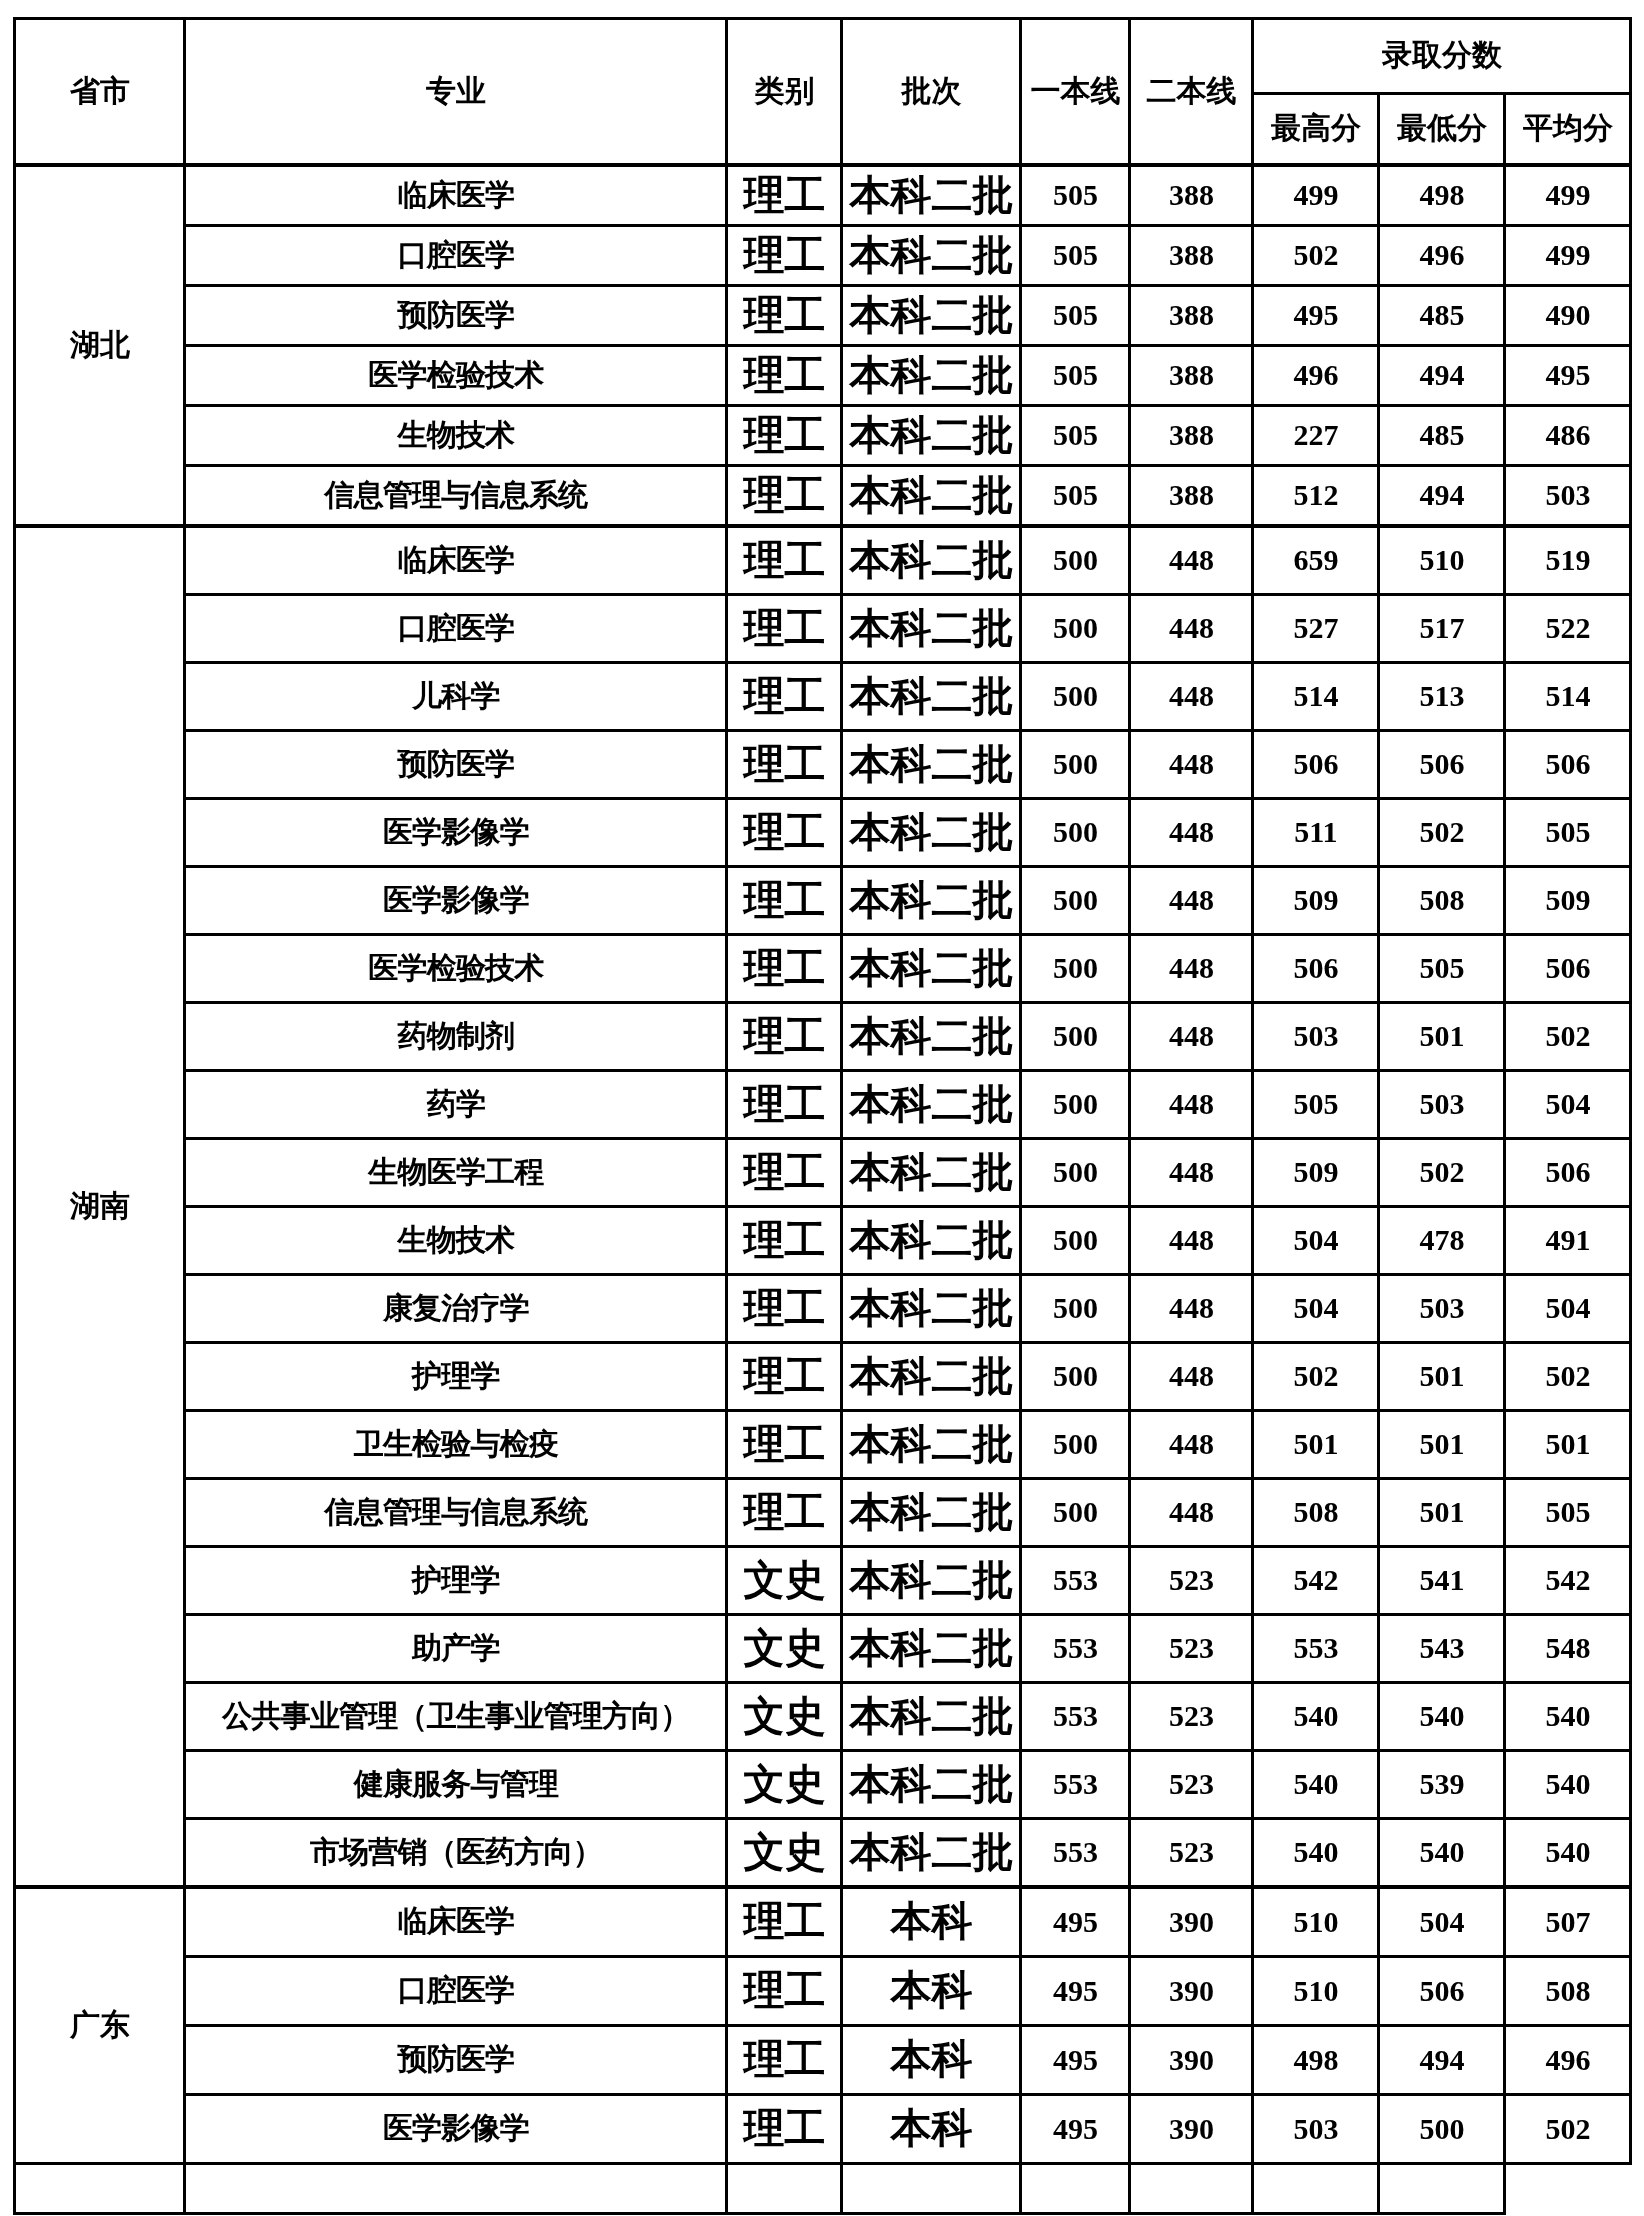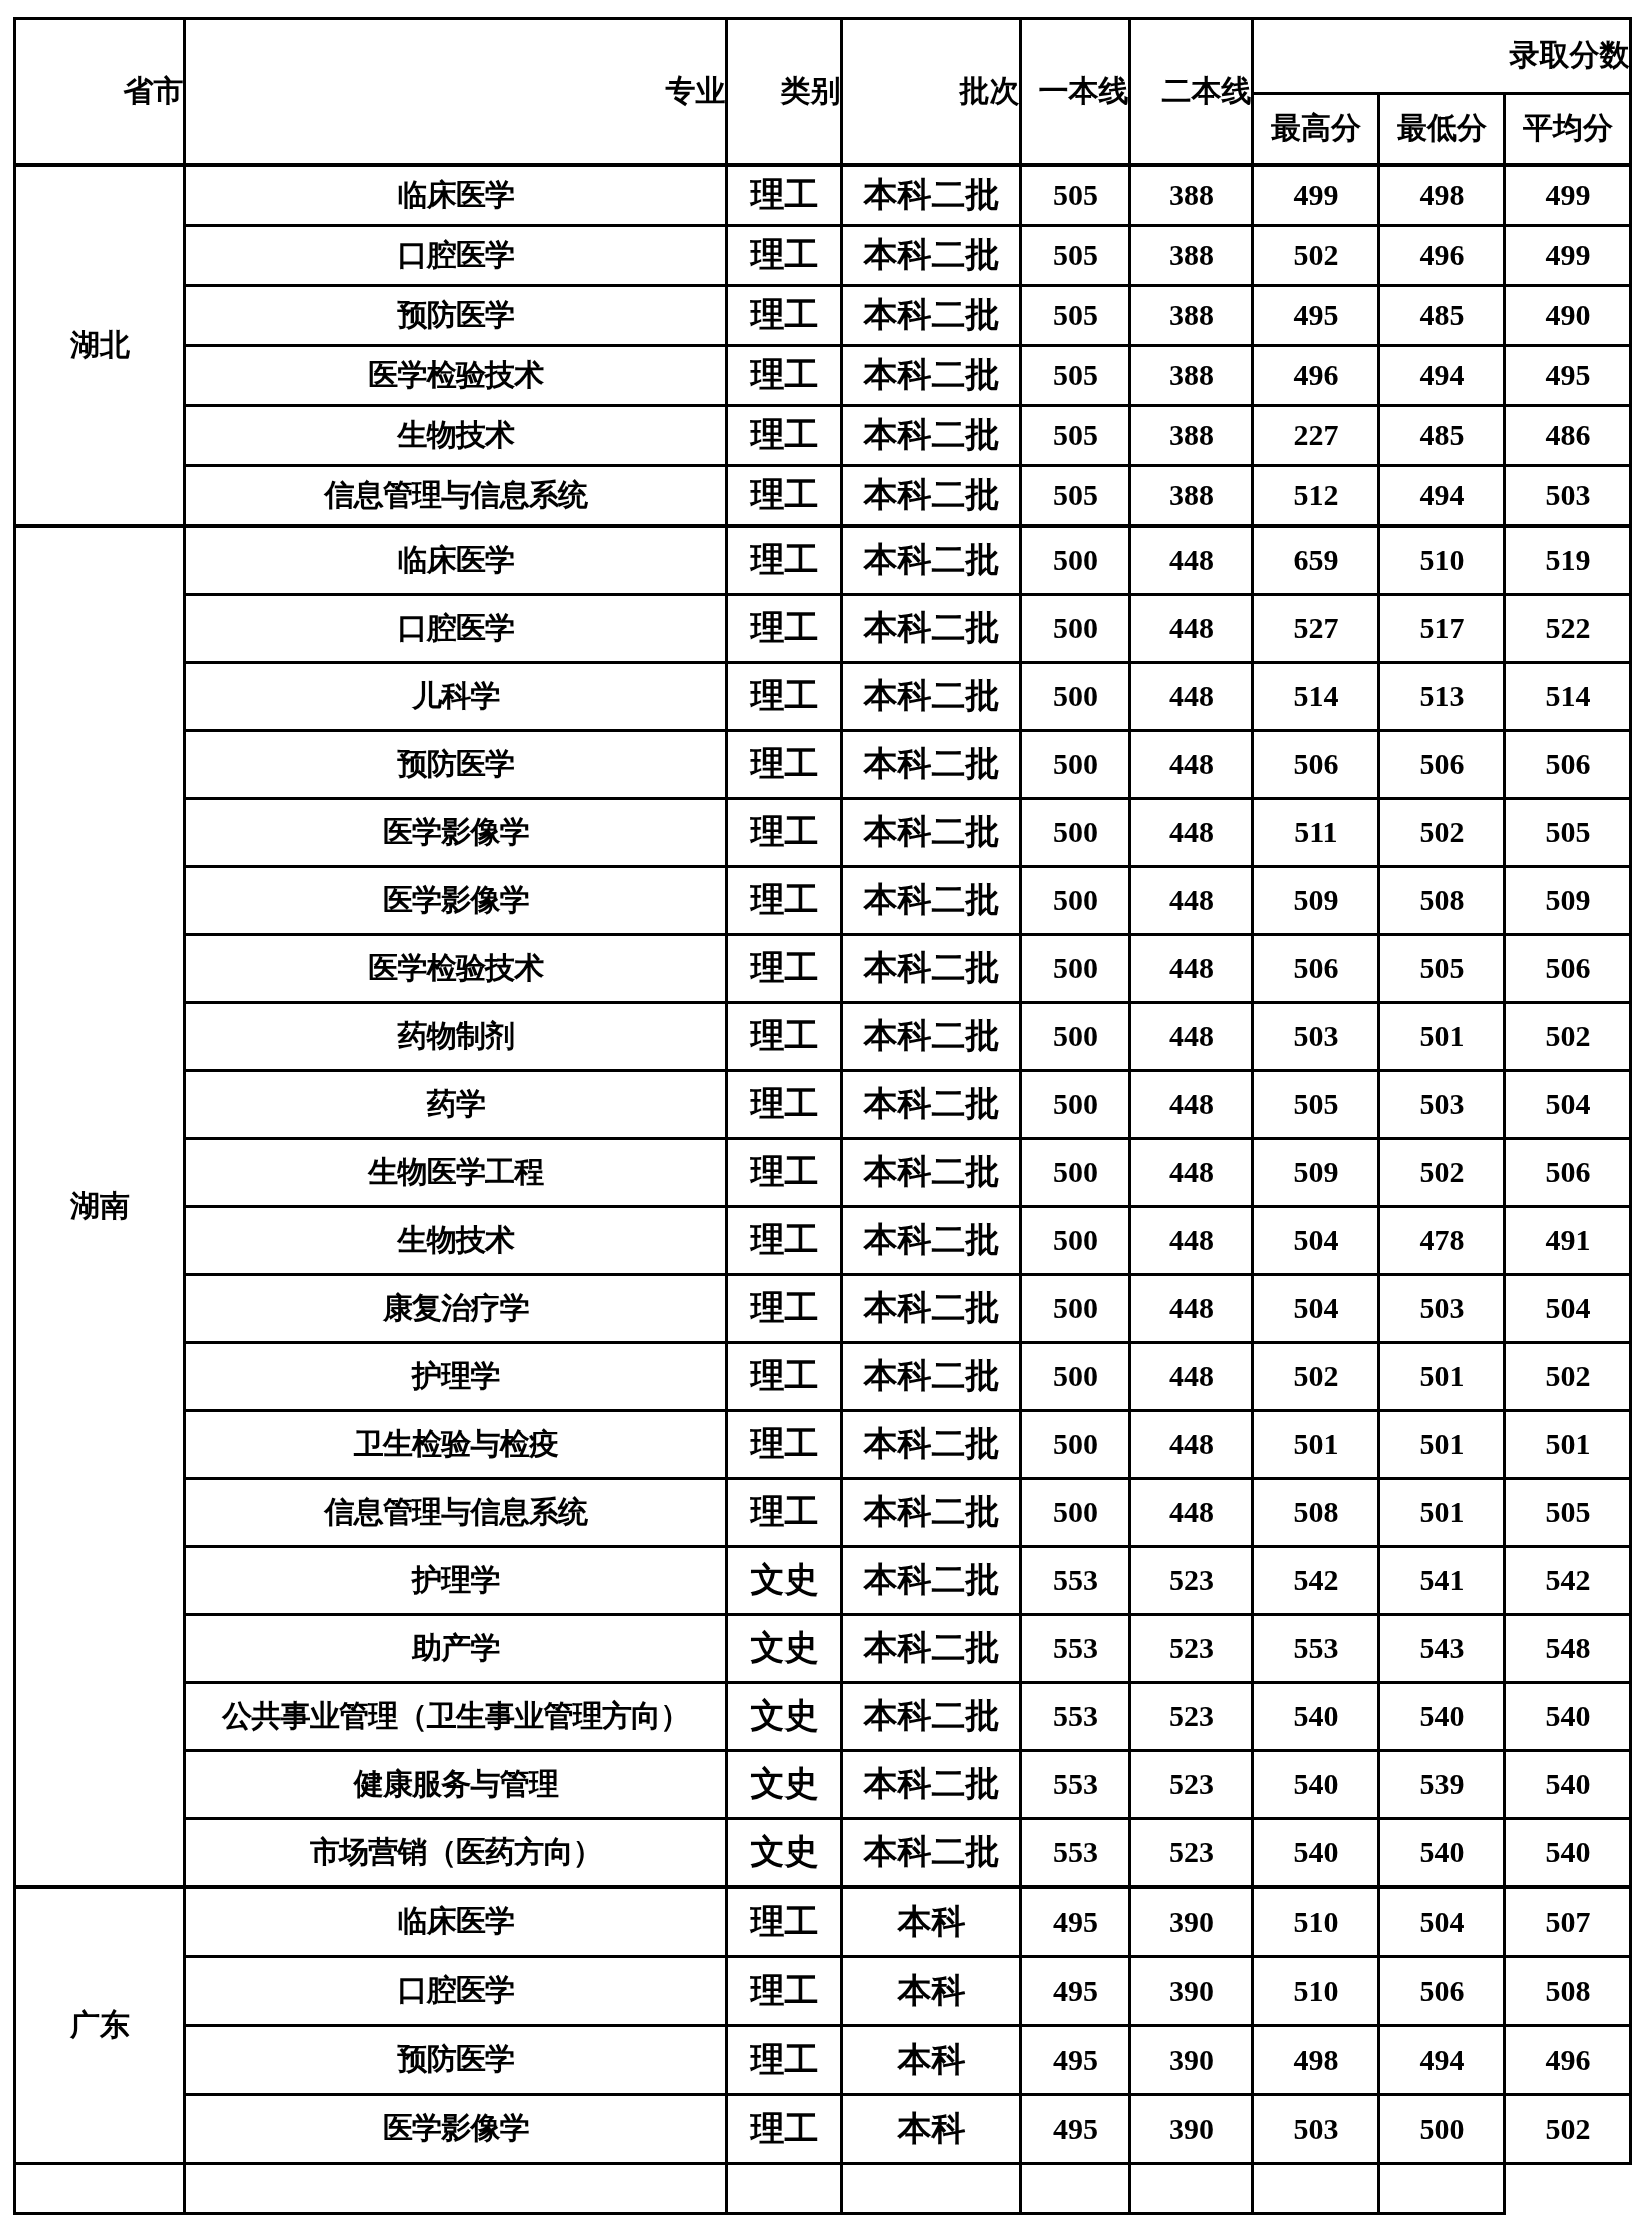--- a/index.html
+++ b/index.html
@@ -47,34 +47,34 @@
     font-family: Liberation Serif, serif;
   }
   td.major {
     text-align: left;
     padding-left: 4.7px;
     font-size: 30px;
     font-weight: bold;
     letter-spacing: -0.8px;
   }
   td.cat, td.batch {
-    font-size: 34px;
+    font-size: 41px;
     font-weight: bold;
   }
   td.num {
     font-family: "Liberation Serif", "DejaVu Serif", serif;
     font-weight: bold;
     font-size: 30px;
   }
   tr.row-hubei td { height: 57px; }
   tr.row-hunan td { height: 65px; }
   tr.row-guangdong td { height: 66px; }
   tr.row-tail td { height: 47px; }
   tr.group-start td { border-top-width: 4.7px; margin-top: 24px; }
-  tr.hdr1 th { height: 72px; text-align: right; }
+  tr.hdr1 th { height: 72px; }
   tr.hdr2 th { height: 68px; margin-top: 24px; }
 </style>
 </head>
 <body>
 
 <table class="scores">
   <colgroup>
     <col style="width:170px">
     <col style="width:542px">
     <col style="width:115px">

